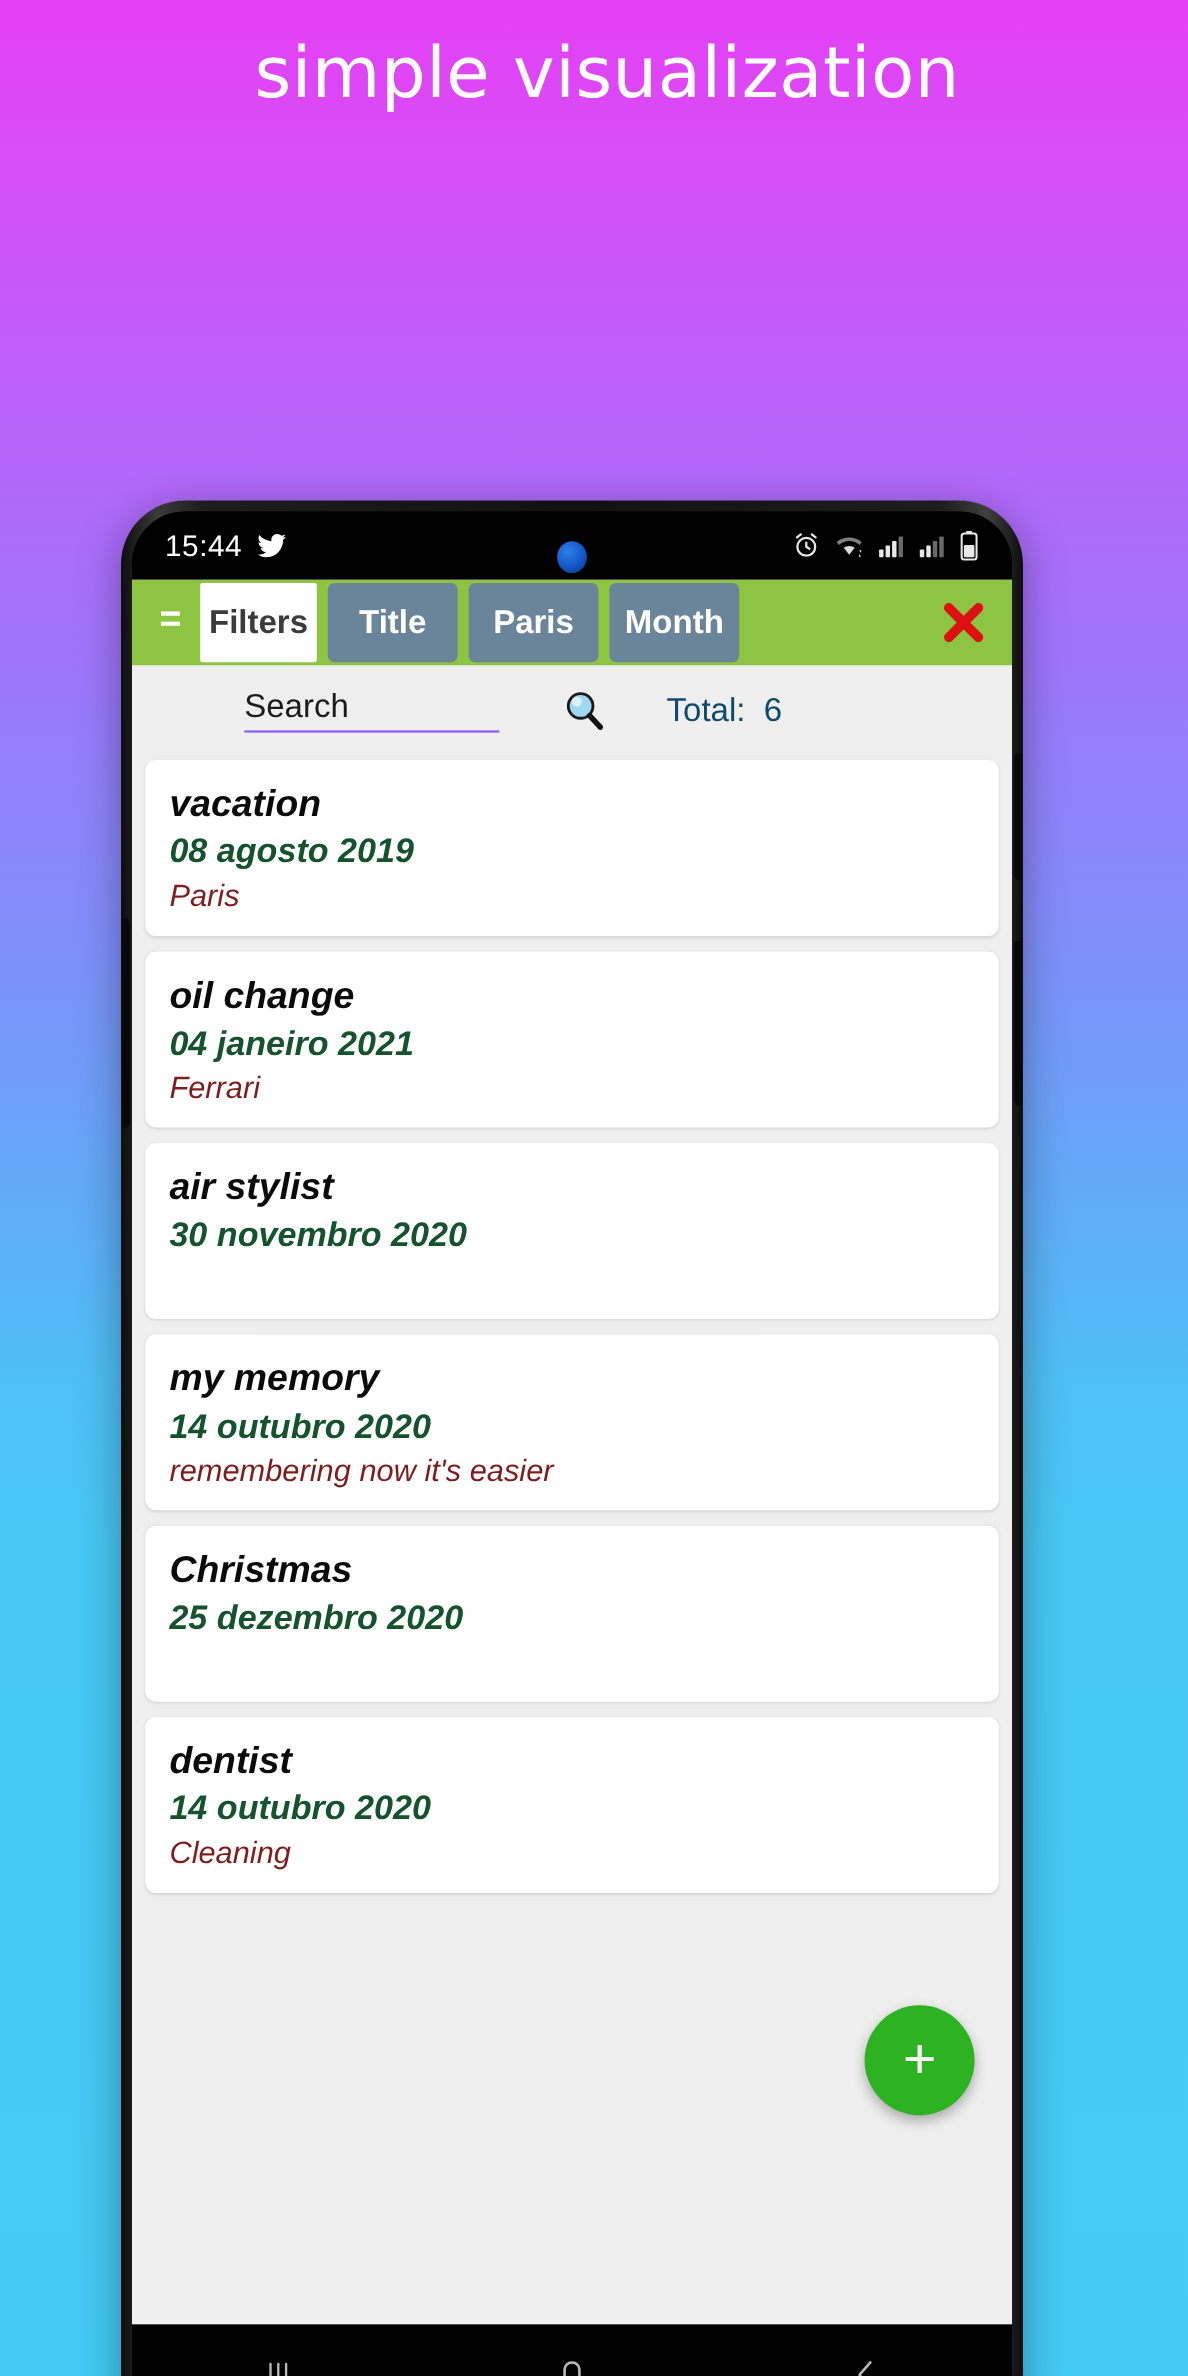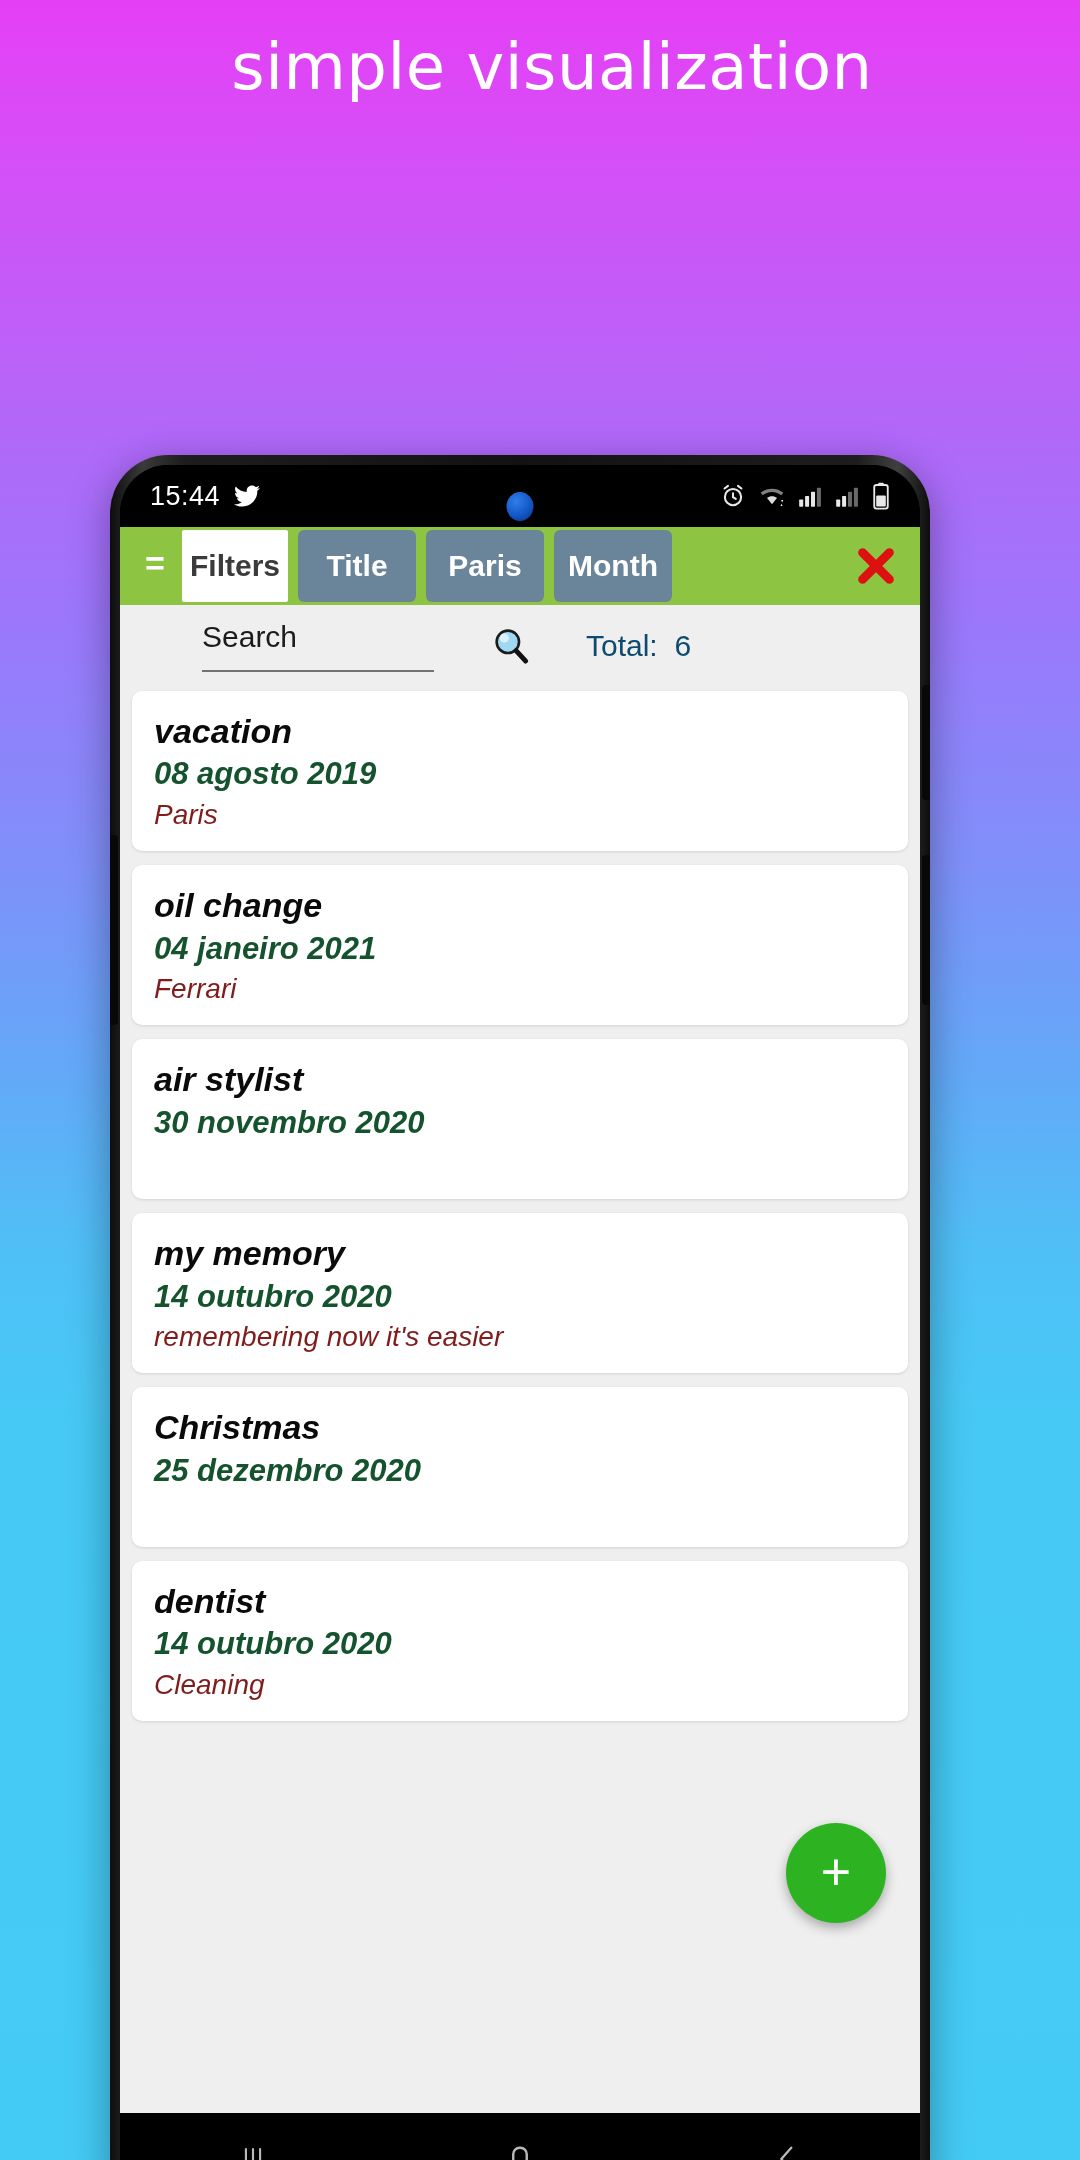--- a/index.html
+++ b/index.html
@@ -178,23 +178,23 @@
   .searchrow {
     height: 82px;
     background: #efefef;
     display: flex;
     align-items: center;
     padding: 0 26px;
     flex: 0 0 auto;
   }
   .search-field {
     width: 232px;
-    margin-left: 56px;
-    border-bottom: 2px solid #737373;
-    padding-bottom: 16px;
+    margin-left: 76px;
+    border-bottom: 2px solid #8b5cf6;
+    padding-bottom: 4px;
   }
   .search-field .placeholder {
     font-size: 30px;
     color: #1b1b1b;
   }
   .search-icon-wrap {
     margin-left: 54px;
     width: 46px;
     height: 46px;
     display: flex;

